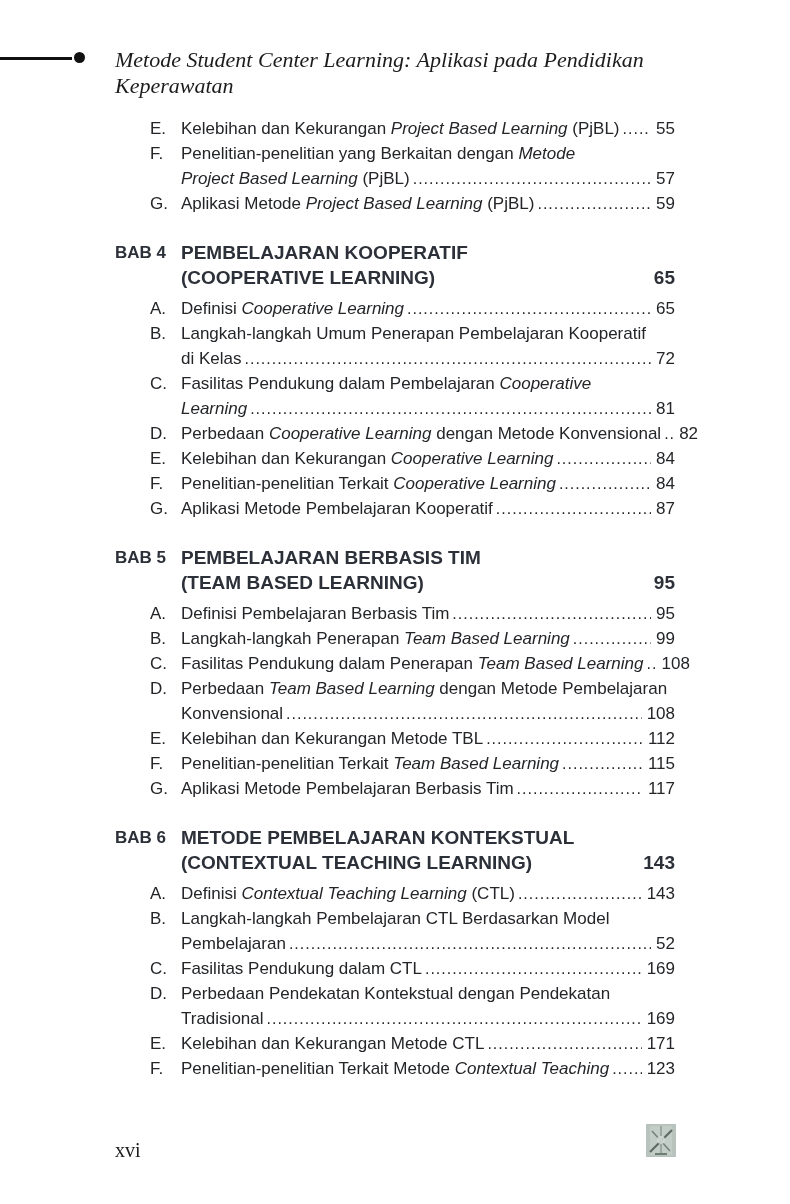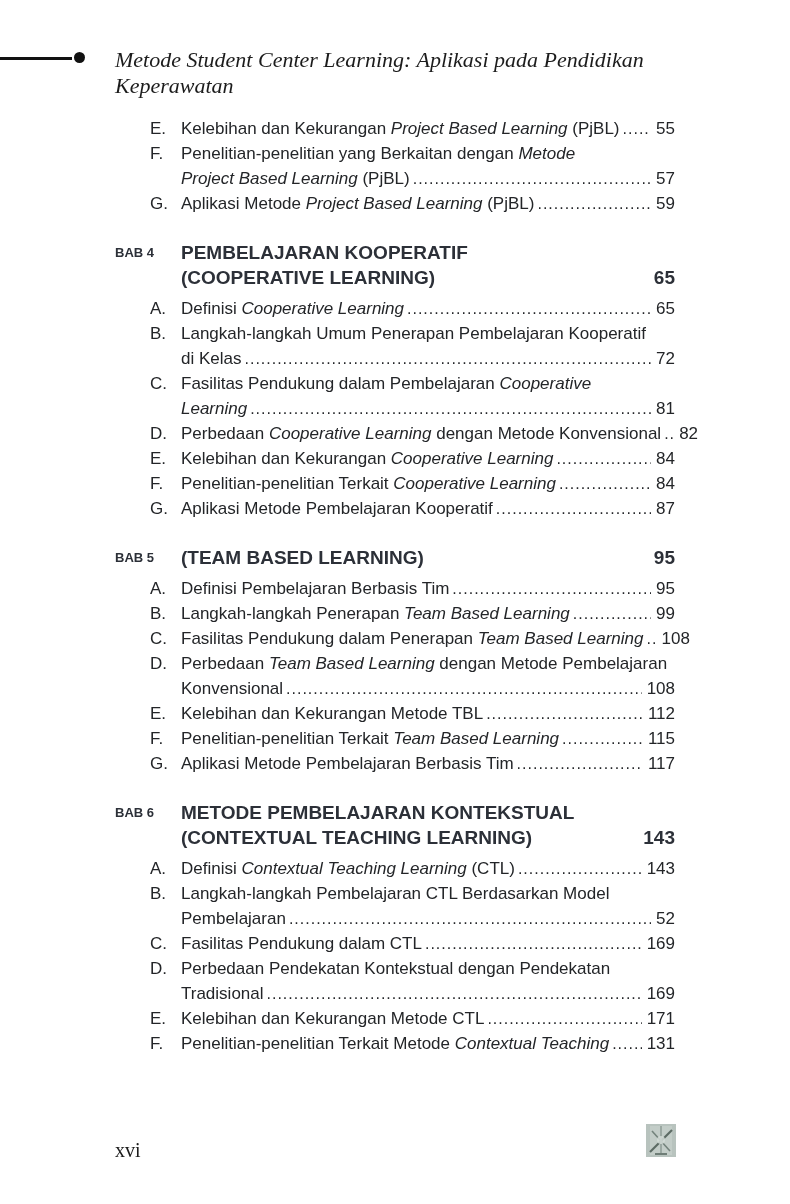--- a/index.html
+++ b/index.html
@@ -13,21 +13,21 @@
   .header-title{
     position:absolute;left:115px;top:47px;width:620px;
     font-family:"Liberation Serif",serif;font-style:italic;font-size:22px;color:#1c1c1c;
   }
   
   .content{position:absolute;left:115px;top:116px;width:560px;}
   .toc-section{margin-top:24px;}
   .toc-section:first-child{margin-top:0;}
   
   .chapter-heading{display:flex;margin-bottom:6px;color:#2c3038;}
-  .chapter-number{width:66px;flex-shrink:0;font-weight:700;font-size:13px;line-height:25px;}
+  .chapter-number{width:66px;flex-shrink:0;font-weight:700;font-size:17px;line-height:25px;}
   .chapter-title{flex:1;}
   .chapter-title-line{display:flex;align-items:flex-start;font-weight:700;font-size:19px;line-height:25px;white-space:nowrap;}
   .chapter-spacer{flex:1;}
   .chapter-page{font-weight:700;font-size:19px;}
   
   .toc-item{display:flex;padding-left:35px;}
   .item-label{width:31px;flex-shrink:0;font-size:17px;line-height:25px;}
   .item-content{flex:1;min-width:0;}
   .item-line{font-size:17px;line-height:25px;white-space:nowrap;}
   .item-line.last{display:flex;align-items:baseline;}
@@ -170,20 +170,23 @@
             <span class="item-page">87</span>
           </div>
         </div>
       </div>
     </div>
     <div class="toc-section">
       <div class="chapter-heading">
         <div class="chapter-number">BAB 5</div>
         <div class="chapter-title">
           <div class="chapter-title-line">
+            <span>PEMBELAJARAN BERBASIS TIM</span>
+          </div>
+          <div class="chapter-title-line">
             <span>(TEAM BASED LEARNING)</span>
             <div class="chapter-spacer"></div>
             <span class="chapter-page">95</span>
           </div>
         </div>
       </div>
       <div class="toc-item">
         <span class="item-label">A.</span>
         <div class="item-content">
           <div class="item-line last">
@@ -320,21 +323,21 @@
             <span class="item-page">171</span>
           </div>
         </div>
       </div>
       <div class="toc-item">
         <span class="item-label">F.</span>
         <div class="item-content">
           <div class="item-line last">
             <span class="line-text"><span>Penelitian-penelitian Terkait Metode </span><span class="it">Contextual Teaching</span></span>
             <div class="leader"></div>
-            <span class="item-page">131</span>
+            <span class="item-page">123</span>
           </div>
         </div>
       </div>
     </div>
   </div>
 
 <div class="footer-pagenum">xvi</div>
 
 <svg class="publisher-logo" viewBox="0 0 30 33" xmlns="http://www.w3.org/2000/svg">
   <rect x="0" y="0" width="30" height="33" fill="#b8c3be"></rect>

